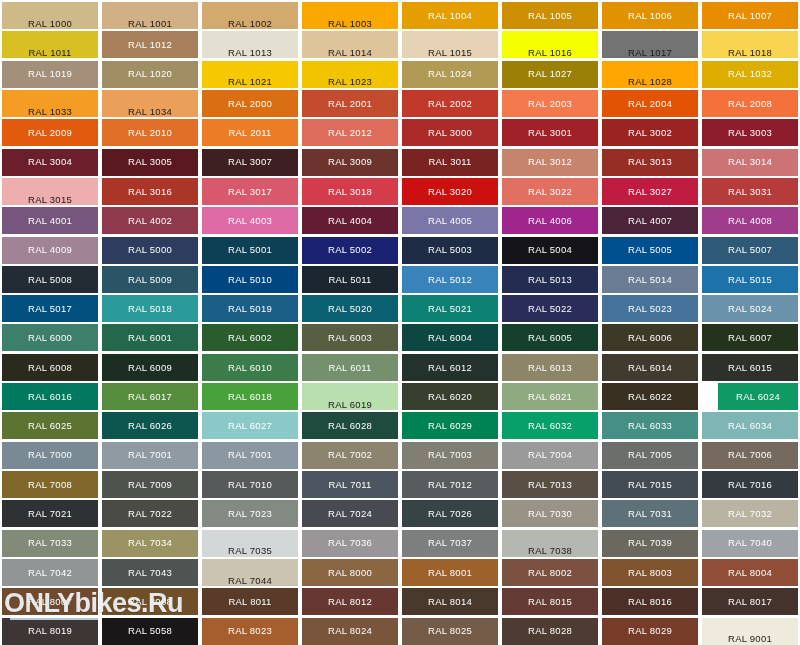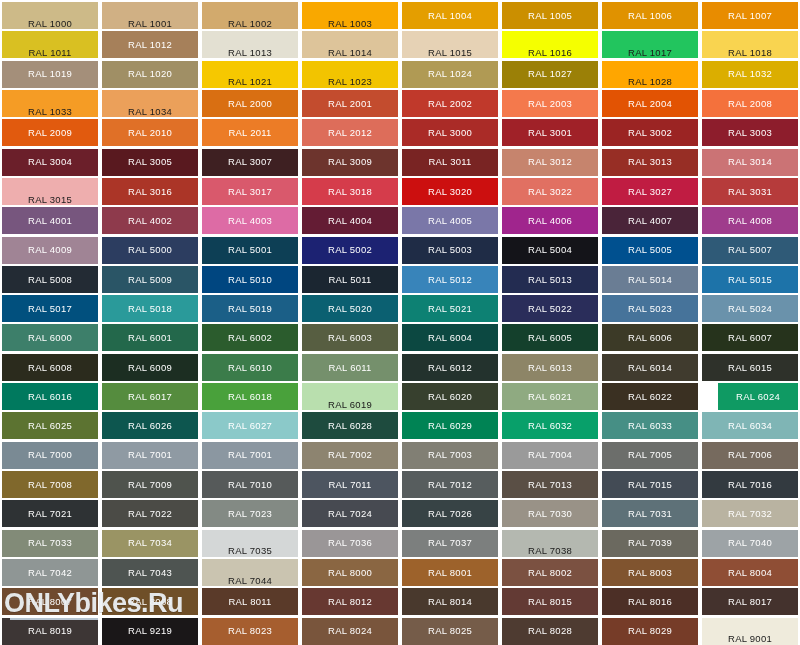--- a/index.html
+++ b/index.html
@@ -116,21 +116,21 @@
       </div>
       <div class="swatch" style="background: rgb(221, 196, 154);">
         <span class="swatch-label dk">RAL 1014</span>
       </div>
       <div class="swatch" style="background: rgb(230, 210, 181);">
         <span class="swatch-label dk">RAL 1015</span>
       </div>
       <div class="swatch" style="background: rgb(245, 255, 0);">
         <span class="swatch-label dk">RAL 1016</span>
       </div>
-      <div class="swatch" style="background: #22c55e;">
+      <div class="swatch" style="background: #737373;">
         <span class="swatch-label dk">RAL 1017</span>
       </div>
       <div class="swatch" style="background: rgb(249, 212, 80);">
         <span class="swatch-label dk">RAL 1018</span>
       </div>
       <div class="swatch" style="background: rgb(164, 143, 122);">
         <span class="swatch-label lt">RAL 1019</span>
       </div>
       <div class="swatch" style="background: rgb(160, 143, 101);">
         <span class="swatch-label lt">RAL 1020</span>
@@ -582,21 +582,21 @@
       <div class="swatch" style="background: rgb(76, 47, 38);">
         <span class="swatch-label lt">RAL 8016</span>
       </div>
       <div class="swatch" style="background: rgb(68, 50, 45);">
         <span class="swatch-label lt">RAL 8017</span>
       </div>
       <div class="swatch" style="background: rgb(61, 54, 53);">
         <span class="swatch-label lt">RAL 8019</span>
       </div>
       <div class="swatch" style="background: rgb(26, 23, 24);">
-        <span class="swatch-label lt">RAL 9219</span>
+        <span class="swatch-label lt">RAL 5058</span>
       </div>
       <div class="swatch" style="background: rgb(166, 94, 47);">
         <span class="swatch-label lt">RAL 8023</span>
       </div>
       <div class="swatch" style="background: rgb(121, 85, 60);">
         <span class="swatch-label lt">RAL 8024</span>
       </div>
       <div class="swatch" style="background: rgb(117, 92, 73);">
         <span class="swatch-label lt">RAL 8025</span>
       </div>

